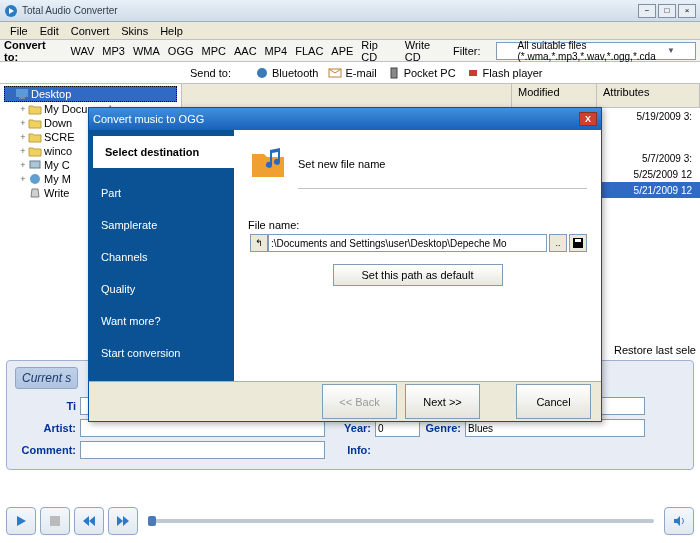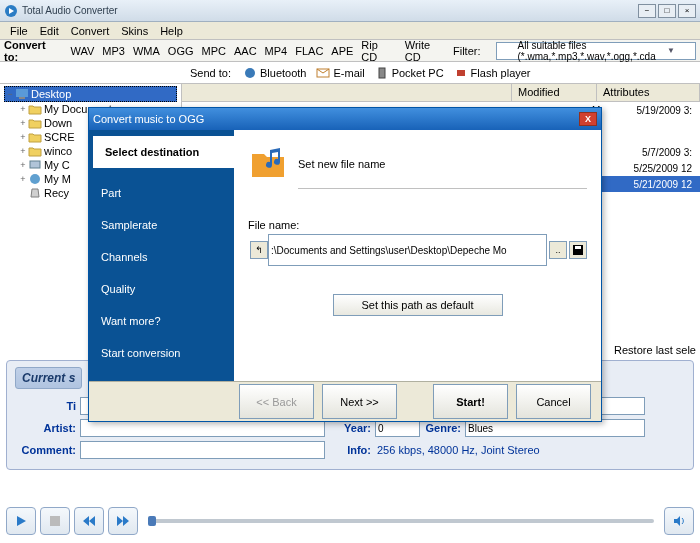--- a/index.html
+++ b/index.html
@@ -16,43 +16,43 @@
 .menubar span { padding: 2px 6px; cursor: pointer; }
 
 .convertbar { height: 22px; background: #f4f4f0; border-bottom: 1px solid #c0c0c0; display: flex; align-items: center; padding: 0 4px; font-size: 11px; }
 .convertbar .lbl { font-weight: bold; margin-right: 4px; }
 .convertbar .fmt { padding: 2px 4px; cursor: pointer; }
 .convertbar .filter-lbl { margin-left: auto; margin-right: 16px; }
 .convertbar .filter-combo { width: 200px; height: 18px; border: 1px solid #7f9db9; background: #fff; padding: 0 20px; font-size: 10px; display: flex; align-items: center; }
 .convertbar .filter-combo .dd { margin-left: auto; font-size: 8px; color: #556; }
 
 .sendbar { height: 22px; background: #fff; border-bottom: 1px solid #c0c0c0; display: flex; align-items: center; padding-left: 190px; font-size: 11px; }
-.sendbar .lbl { margin-right: 12px; }
+.sendbar .lbl { margin-right: 24px; }
 .sendbar .item { display: flex; align-items: center; margin-right: 10px; cursor: pointer; }
 .sendbar .item .ico { width: 14px; height: 12px; margin-right: 3px; }
 
 .main-area { position: absolute; top: 84px; left: 0; right: 0; height: 276px; display: flex; }
 .tree { width: 182px; border-right: 1px solid #c0c0c0; background: #fff; padding: 2px 4px; overflow: hidden; }
 .tree .node { display: flex; align-items: center; padding: 1px 0; cursor: pointer; }
 .tree .exp { width: 10px; text-align: center; font-size: 9px; color: #666; }
 .tree .fico { width: 14px; height: 12px; margin-right: 2px; }
 .tree .node.sel { background: #316ac5; color: #fff; border: 1px dotted #000; }
 .tree .child { padding-left: 14px; }
 
 .filelist { flex: 1; background: #fff; }
-.filelist .hdr { height: 18px; background: #ece9d8; border-bottom: 1px solid #c0c0c0; display: flex; }
+.filelist .hdr { height: 24px; background: #ece9d8; border-bottom: 1px solid #c0c0c0; display: flex; }
 .filelist .hdr .col { border-right: 1px solid #c0c0c0; padding: 2px 6px; font-size: 11px; }
 .filelist .row { height: 16px; display: flex; align-items: center; font-size: 10px; }
 .filelist .row .date { margin-left: auto; padding-right: 8px; text-align: right; width: 90px; }
 .filelist .row.sel { background: #316ac5; color: #fff; }
 
 .restore { position: absolute; right: 4px; top: 344px; font-size: 11px; text-align: right; }
 
 .info-panel { position: absolute; top: 360px; left: 6px; right: 6px; height: 110px; border: 1px solid #a0b0d0; border-radius: 4px; background: #e8edf5; padding: 6px 8px; }
-.info-panel .cur { background: linear-gradient(#c0d0e8,#b0c4e0); color: #1a3a6a; font-style: italic; font-weight: bold; padding: 3px 6px; border: 1px solid #90a8c8; border-radius: 3px; display: inline-block; font-size: 12px; }
+.info-panel .cur { background: linear-gradient(#c0d0e8,#b0c4e0); color: #1a3a6a; font-style: italic; font-weight: normal; padding: 3px 6px; border: 1px solid #90a8c8; border-radius: 3px; display: inline-block; font-size: 12px; }
 .info-panel .form { display: grid; grid-template-columns: 65px 245px 50px 45px 45px 180px; row-gap: 4px; margin-top: 8px; align-items: center; }
 .info-panel .lbl { color: #003399; font-weight: bold; text-align: right; padding-right: 4px; font-size: 11px; }
 .info-panel .val { height: 18px; border: 1px solid #7f9db9; background: #fff; font-size: 10px; padding: 0 2px; }
 .info-panel .txt { color: #003399; font-size: 11px; padding-left: 2px; }
 
 .playbar { position: absolute; bottom: 4px; left: 6px; right: 6px; height: 36px; display: flex; align-items: center; gap: 4px; }
 .playbar .pbtn { width: 30px; height: 28px; border: 1px solid #90a8c8; border-radius: 4px; background: linear-gradient(#f4f8fc,#e0e8f0); display: flex; align-items: center; justify-content: center; cursor: pointer; }
 .playbar .track { flex: 1; height: 4px; background: #c0c8d0; border-radius: 2px; margin: 0 6px; position: relative; }
 .playbar .track::before { content: ""; position: absolute; left: 0; top: -3px; width: 8px; height: 10px; background: #4a7ab8; border-radius: 2px; }
 
@@ -65,23 +65,23 @@
 .dlg-side { width: 145px; background: #0a5294; color: #fff; padding-top: 4px; }
 .dlg-side .step { padding: 10px 12px; font-size: 11px; cursor: pointer; }
 .dlg-side .step.active { background: #fff; color: #000; font-weight: bold; margin: 2px 0 9px 4px; }
 .dlg-main { flex: 1; padding: 12px 14px; }
 .dlg-main .head { display: flex; align-items: center; }
 .dlg-main .bigico { width: 40px; height: 40px; margin-right: 10px; }
 .dlg-main .htxt { font-size: 11px; padding-top: 4px; }
 .dlg-main .line { border-bottom: 1px solid #c0c0c0; margin: 6px 0 30px 50px; }
 .dlg-main .fn-lbl { font-size: 11px; margin-bottom: 3px; }
 .dlg-main .fn-row { display: flex; align-items: center; }
-.dlg-main .fn-input { flex: 1; height: 32px; border: 1px solid #7f9db9; background: #fff; font-size: 10px; padding: 0 2px; }
+.dlg-main .fn-input { flex: 1; height: 18px; border: 1px solid #7f9db9; background: #fff; font-size: 10px; padding: 0 2px; }
 .dlg-main .fn-btn { width: 18px; height: 18px; border: 1px solid #7f9db9; background: #ece9d8; margin-left: 2px; font-size: 9px; display: flex; align-items: center; justify-content: center; cursor: pointer; }
-.dlg-main .set-path { width: 170px; height: 22px; margin: 28px auto 0; display: block; border: 1px solid #7f9db9; background: linear-gradient(#fff,#e8e8e0); font-size: 11px; cursor: pointer; }
+.dlg-main .set-path { width: 170px; height: 22px; margin: 12px auto 0; display: block; border: 1px solid #7f9db9; background: linear-gradient(#fff,#e8e8e0); font-size: 11px; cursor: pointer; }
 .dlg-foot { height: 40px; background: #ece9d8; border-top: 1px solid #b0b0a0; display: flex; align-items: center; justify-content: flex-end; padding: 0 10px; gap: 8px; }
 .dlg-foot button { width: 75px; height: 35px; border: 1px solid #7f9db9; background: linear-gradient(#fff,#e4e4dc); font-size: 11px; cursor: pointer; }
 .dlg-foot button:disabled { color: #999; cursor: default; }
 .dlg-foot button.start { font-weight: bold; }
 
 svg { display: block; }
 </style>
 </head>
 <body>
 
@@ -206,21 +206,21 @@
           <svg class="fico" viewBox="0 0 14 12">
             <circle cx="7" cy="6" r="5" fill="#60a0d0"></circle>
           </svg>
           <span>My M</span>
         </div>
       <div class="node">
           <span class="exp">&nbsp;</span>
           <svg class="fico" viewBox="0 0 14 12">
             <path d="M4 2h6l1 8H3z" fill="#d0d0d0" stroke="#808080"></path>
           </svg>
-          <span>Recy</span>
+          <span>Write</span>
         </div>
     </div>
   </div>
   <div class="filelist">
     <div class="hdr">
       <div class="col" style="width:330px;"></div>
       <div class="col" style="width:85px;">Modified</div>
       <div class="col" style="flex:1;">Attributes</div>
     </div>
     <div class="row">
@@ -252,21 +252,20 @@
     <input class="val" style="grid-column: 2 / 7;">
     <span class="lbl">Artist:</span>
     <input class="val" style="">
     <span class="lbl">Year:</span>
     <input class="val" value="0" style="">
     <span class="lbl">Genre:</span>
     <input class="val" value="Blues" style="">
     <span class="lbl">Comment:</span>
     <input class="val" style="">
     <span class="lbl">Info:</span>
-    <span class="txt" style="grid-column:4/7;">256 kbps, 48000 Hz, Joint Stereo</span>
   </div>
 </div>
 
 <div class="playbar">
   <div class="pbtn">
       <svg width="14" height="14">
         <path d="M3 2v10l9-5z" fill="#2a7ac8"></path>
       </svg>
     </div>
   <div class="pbtn">
@@ -329,16 +328,15 @@
             </svg>
           </div>
       </div>
       <button class="set-path">Set this path as default</button>
     </div>
   </div>
   <div class="dlg-foot">
     <button disabled="">&lt;&lt; Back</button>
     <button>Next &gt;&gt;</button>
     <div style="width:20px;"></div>
-    <button class="start">Start!</button>
     <button>Cancel</button>
   </div>
 </div>
 
 </body></html>

